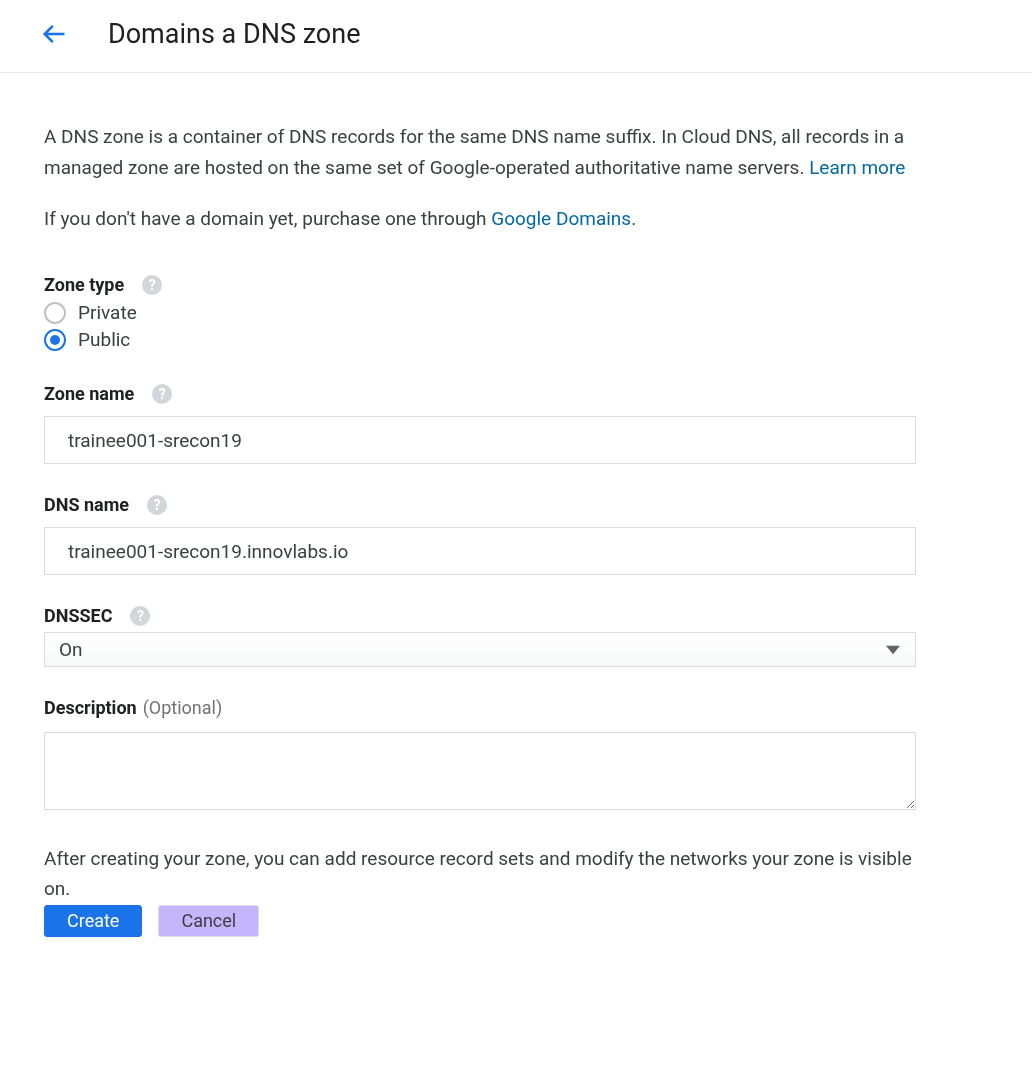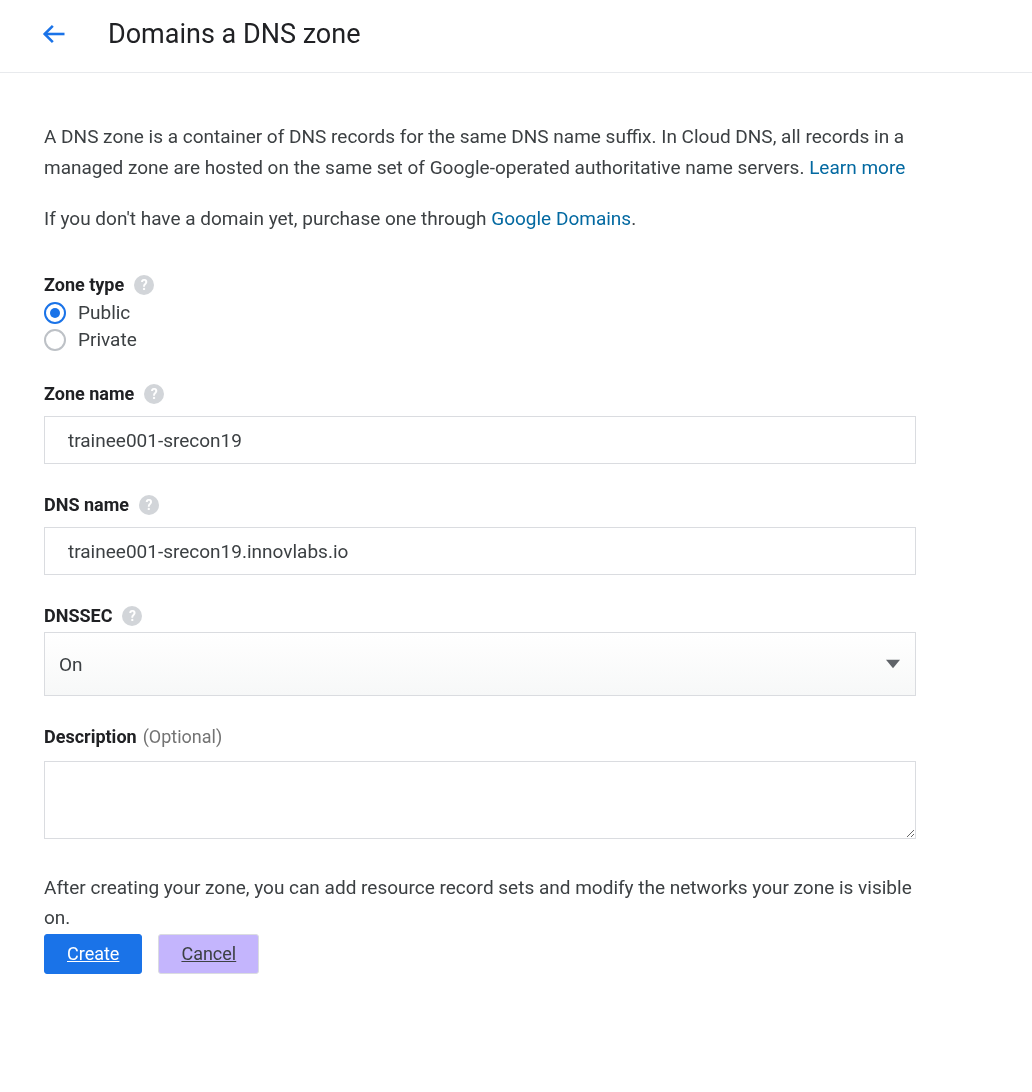--- a/index.html
+++ b/index.html
@@ -44,21 +44,21 @@
     }
     .domain-note {
       font-size: 19px;
       line-height: 1.6;
       color: #3c4043;
       margin-bottom: 40px;
     }
     .field-label-row {
       display: flex;
       align-items: center;
-      gap: 10px;
+      gap: 18px;
       margin-bottom: 6px;
     }
     .field-label {
       font-size: 18px;
       font-weight: 700;
       color: #202124;
     }
     .optional {
       font-size: 18px;
       font-weight: 400;
@@ -112,21 +112,21 @@
       margin-top: 6px;
       font-family: inherit;
     }
     .select-wrapper {
       position: relative;
       width: 100%;
       margin-top: 6px;
     }
     .select-input {
       width: 100%;
-      height: 64px;
+      height: 35px;
       border: 1px solid #dadce0;
       font-size: 19px;
       padding: 0 40px 0 14px;
       color: #3c4043;
       background: linear-gradient(#fff, #f7f8f8);
       appearance: none;
       cursor: pointer;
       font-family: inherit;
     }
     .select-caret {
@@ -148,27 +148,26 @@
       font-family: inherit;
     }
     .post-note {
       font-size: 19px;
       line-height: 1.6;
       color: #3c4043;
       margin-top: 20px;
     }
     .button-row { display: flex; gap: 16px; }
     .btn {
-      height: 40px;
+      height: 32px;
       padding: 0 22px;
       font-size: 18px;
       border-radius: 3px;
       cursor: pointer;
       font-family: inherit;
-      text-decoration: underline;
     }
     .btn-primary {
       background: #1a73e8;
       color: #fff;
       border: 1px solid #1a73e8;
     }
     .btn-secondary {
       background: #c4b5fd;
       color: #3c4043;
       border: 1px solid #dadce0;
@@ -194,28 +193,28 @@
   <p class="domain-note">
     <span>If you don't have a domain yet, purchase one through </span><a href="#">Google Domains</a><span>.</span>
   </p>
 
   <div class="radio-group">
     <div class="field-label-row">
       <span class="field-label">Zone type</span>
       <span class="help-icon">?</span>
     </div>
     <div class="radio-row">
+      <span class="radio-outer"></span>
+      <span class="radio-label">Private</span>
+    </div>
+    <div class="radio-row">
       <span class="radio-outer checked">
           <span class="radio-inner"></span>
         </span>
       <span class="radio-label">Public</span>
-    </div>
-    <div class="radio-row">
-      <span class="radio-outer"></span>
-      <span class="radio-label">Private</span>
     </div>
   </div>
 
   <div class="form-section">
     <div class="field-label-row">
       <span class="field-label">Zone name</span>
       <span class="help-icon">?</span>
     </div>
     <input type="text" class="text-input" value="trainee001-srecon19" style="">
   </div>

